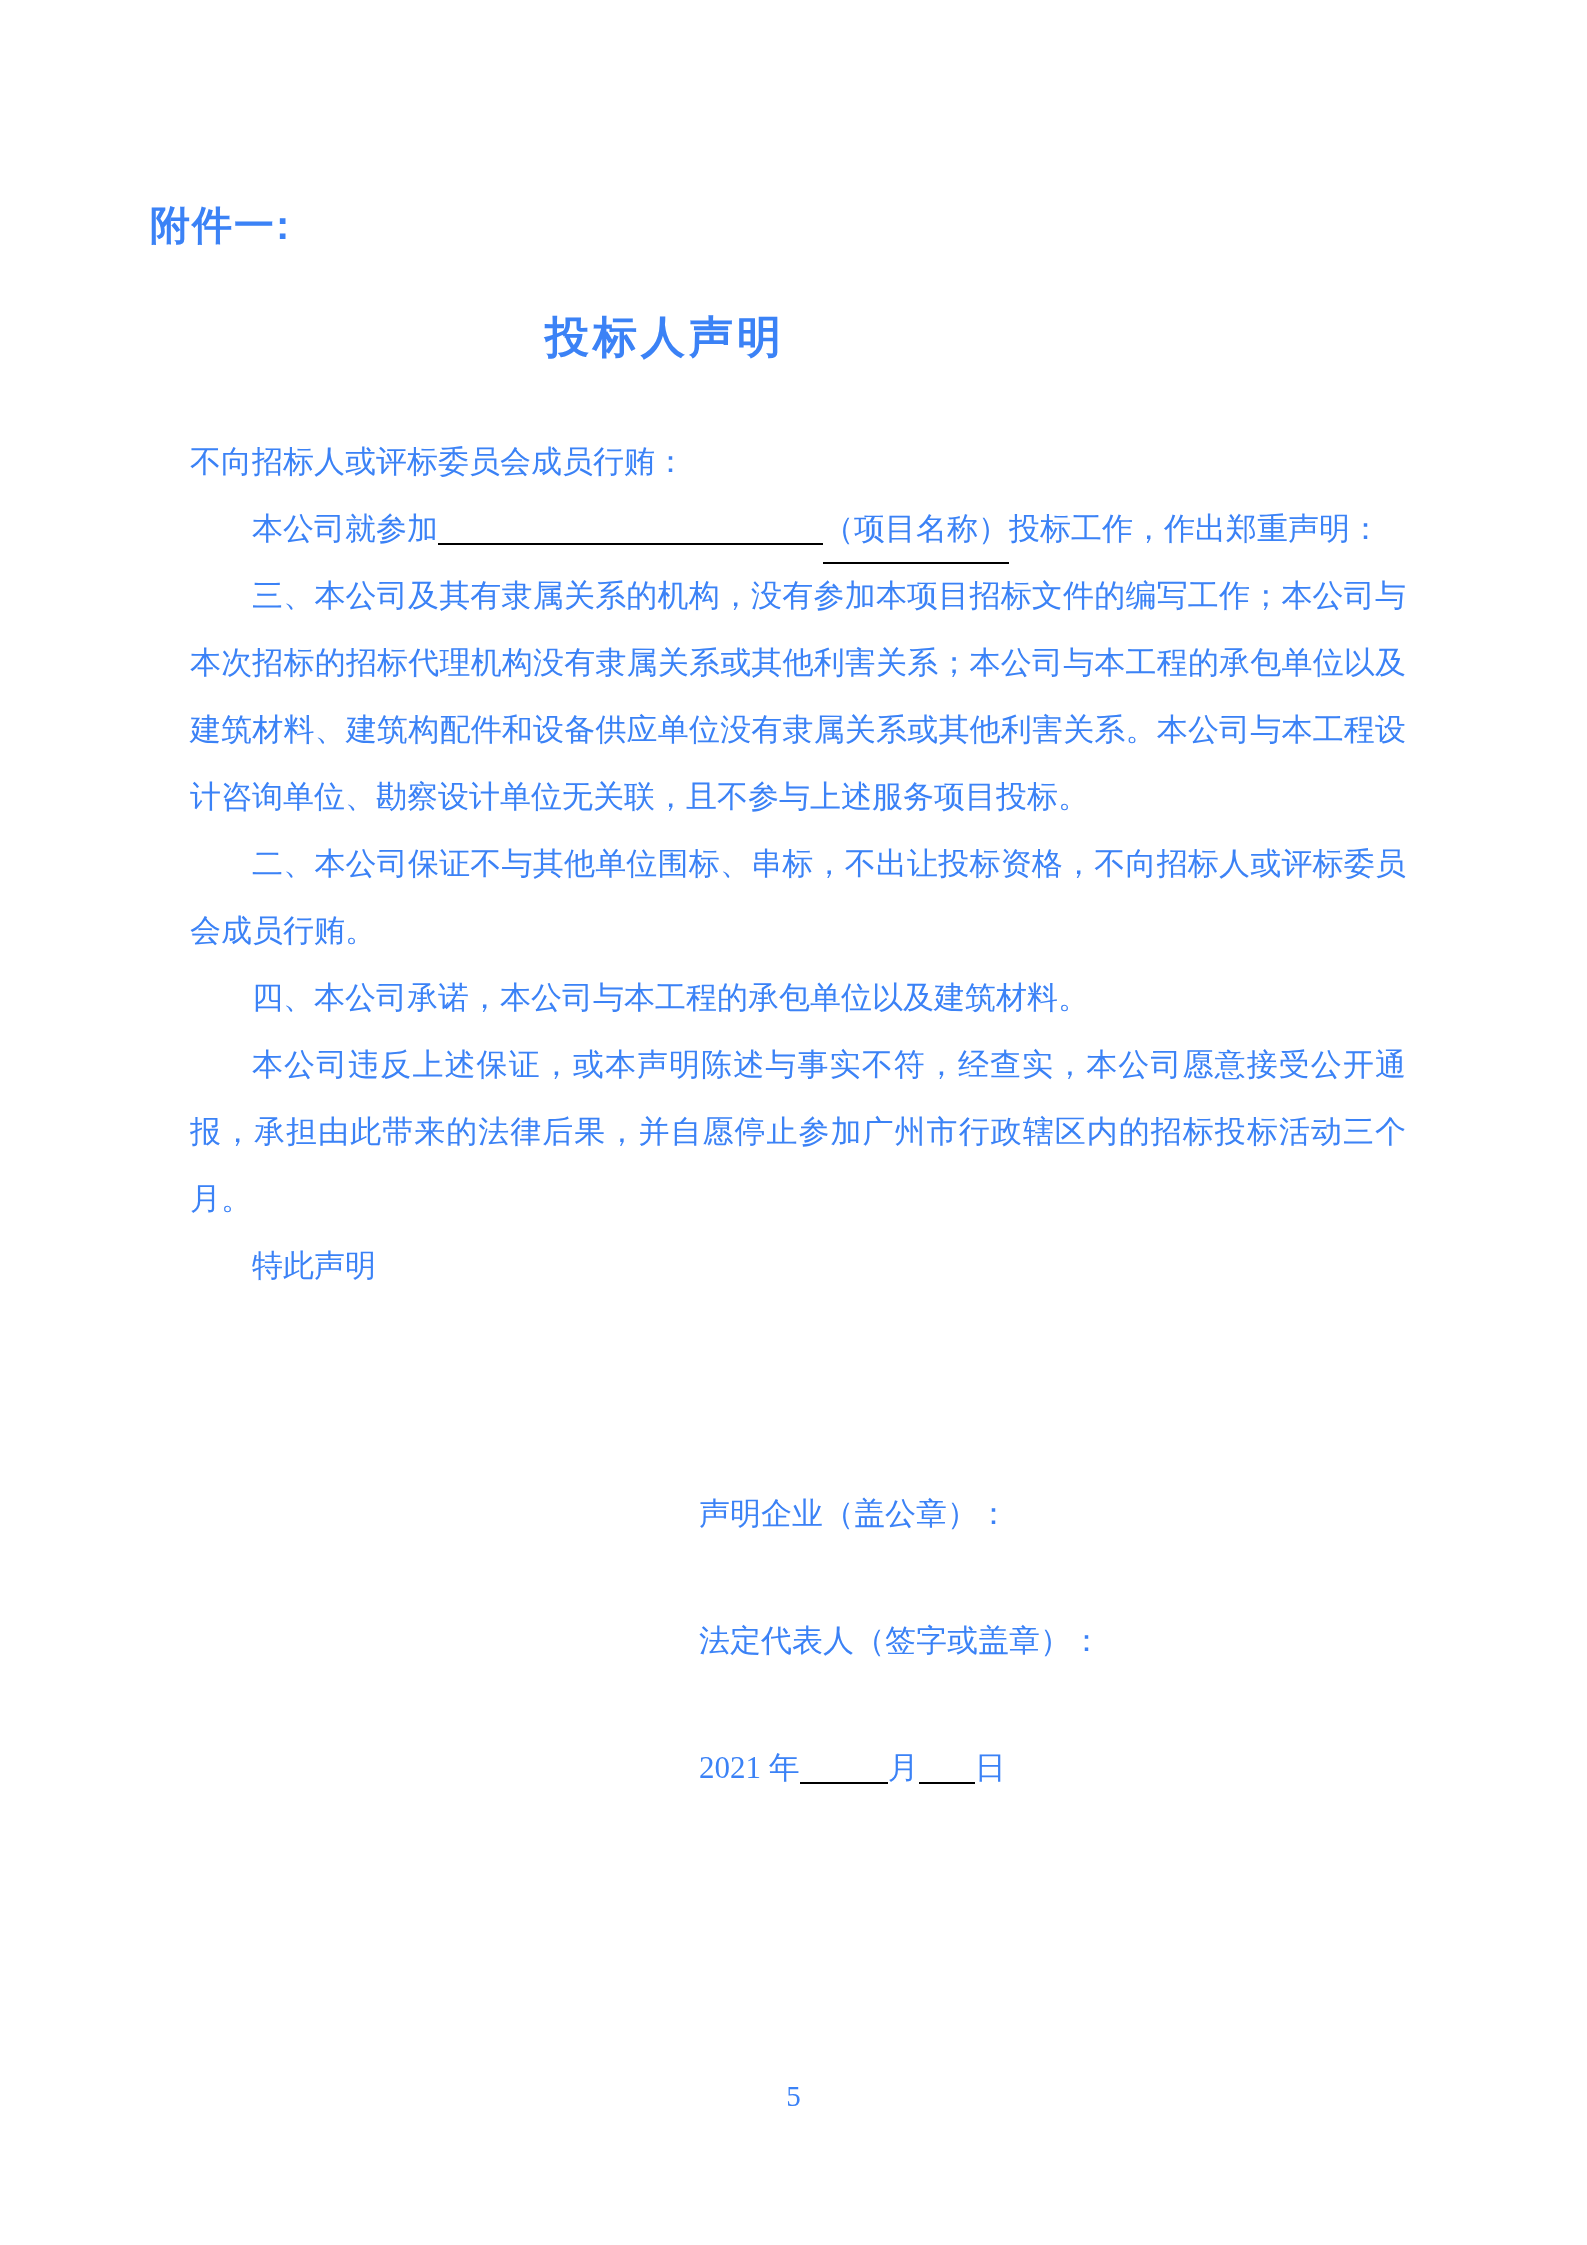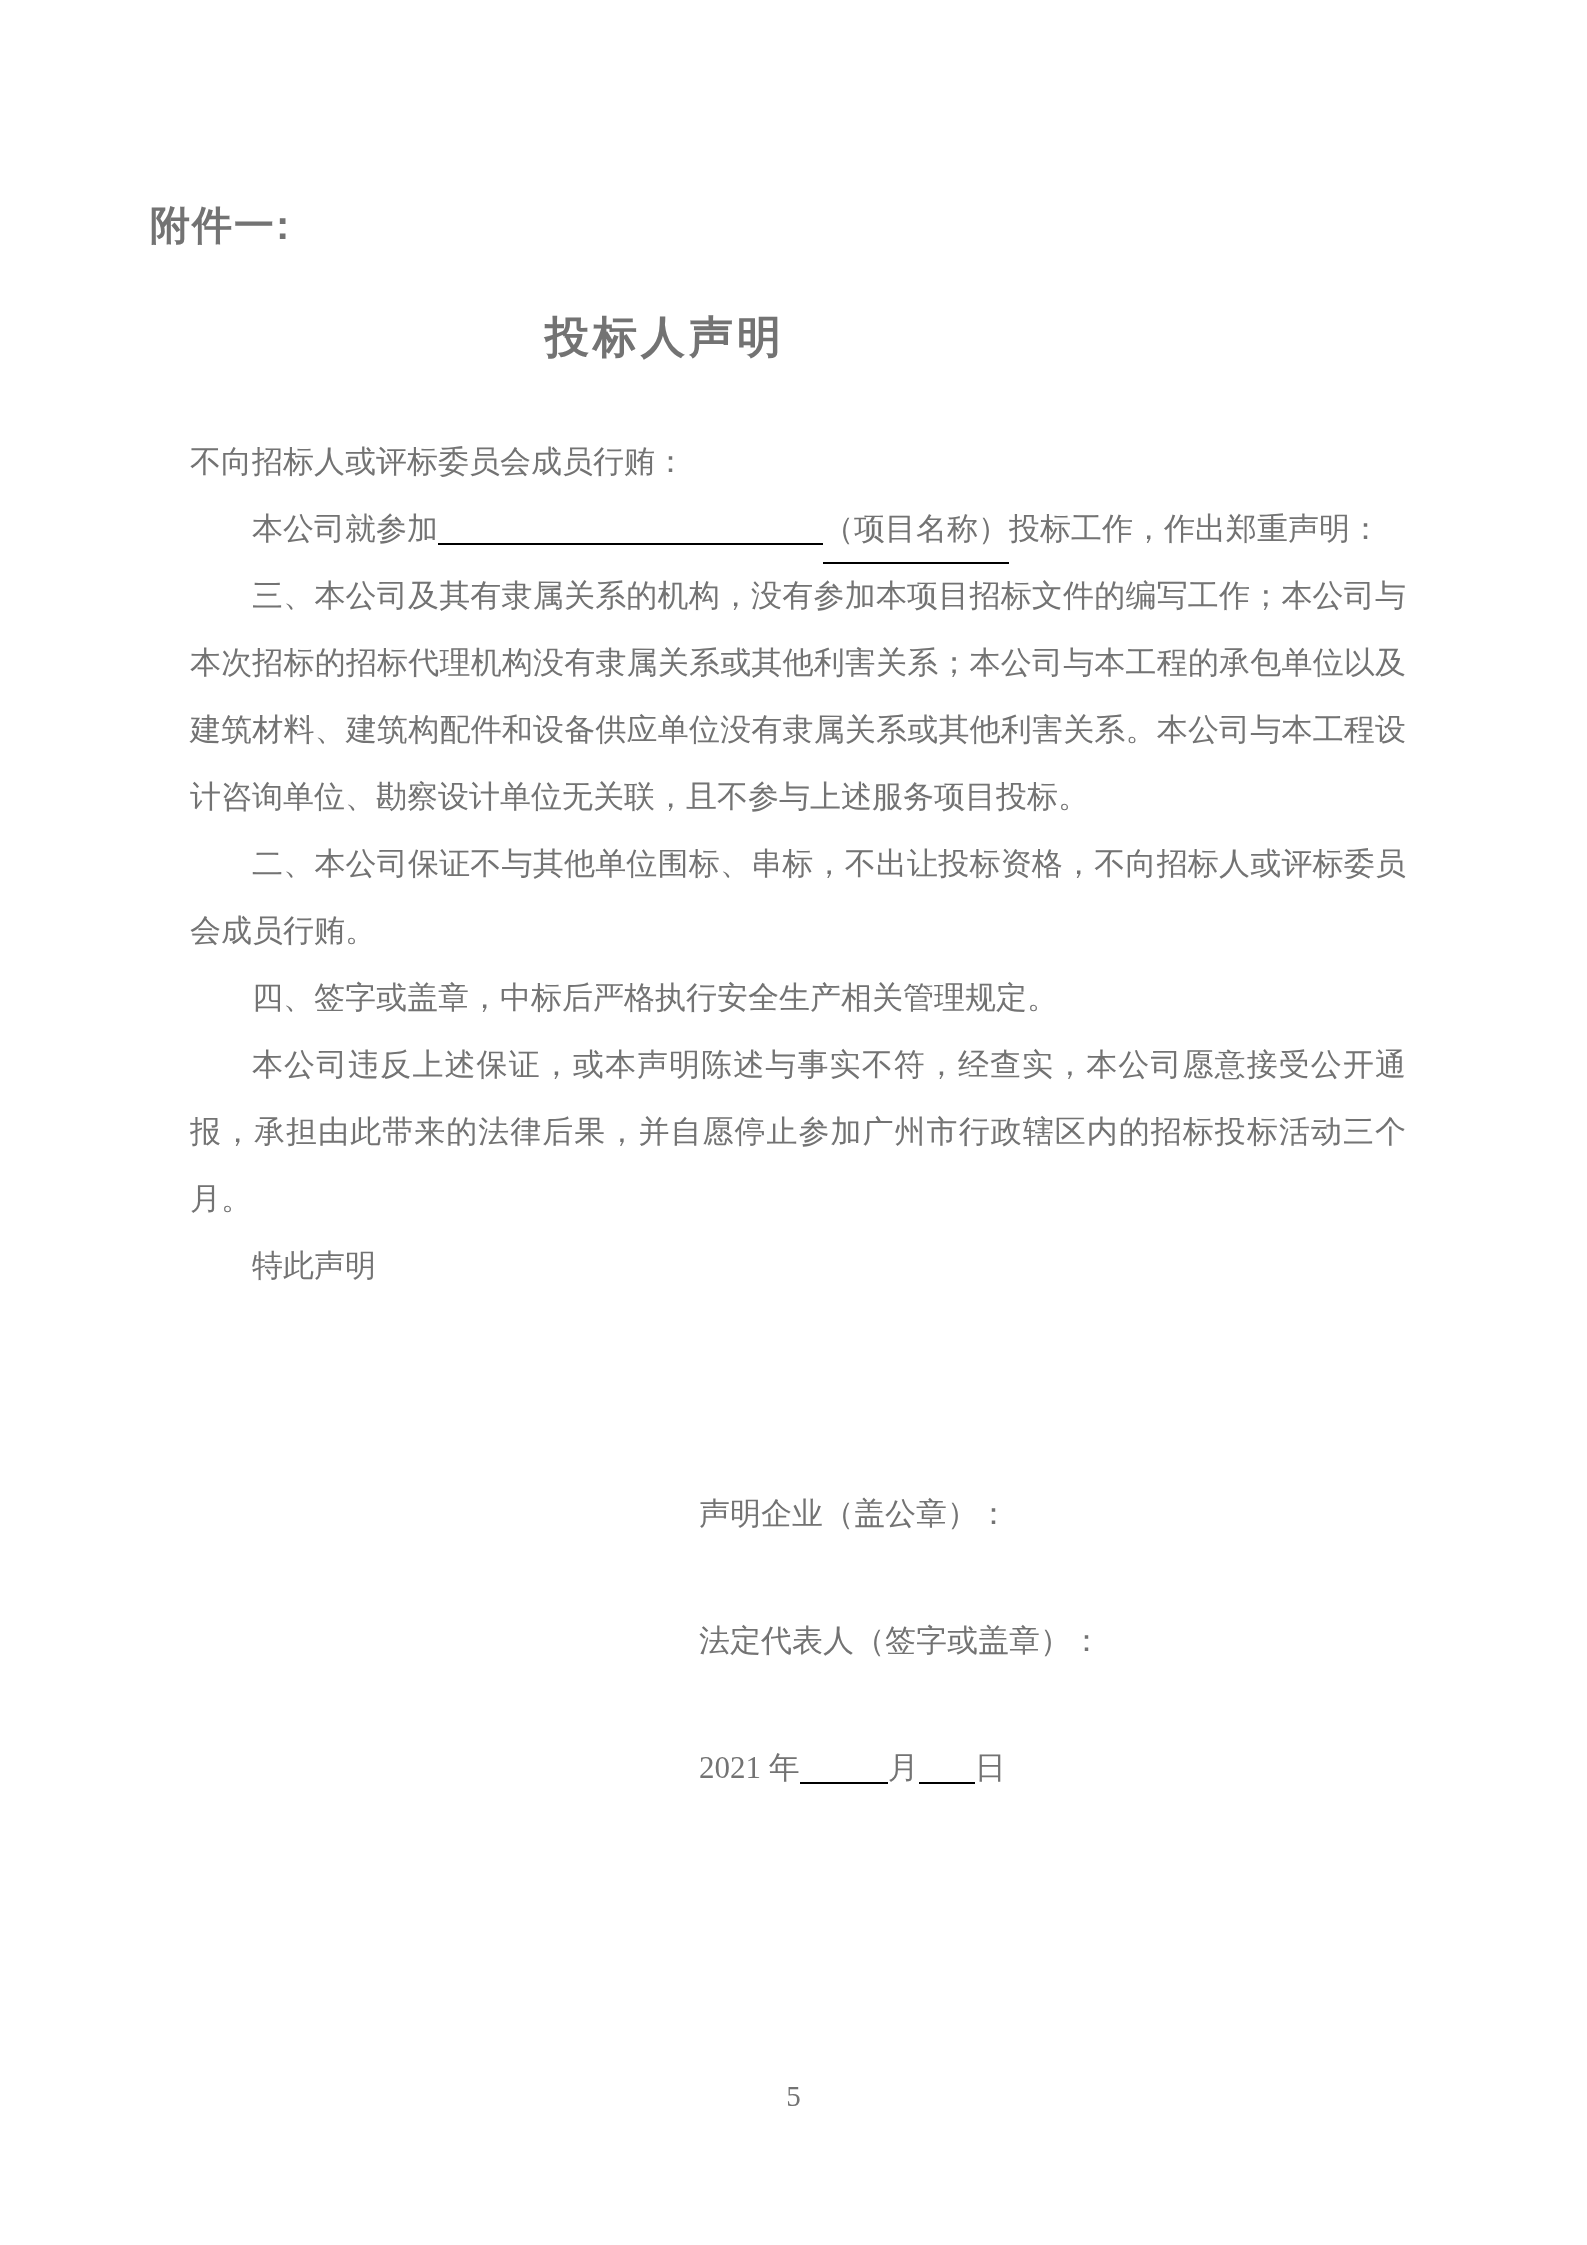--- a/index.html
+++ b/index.html
@@ -5,21 +5,21 @@
   html, body {
     margin: 0;
     padding: 0;
     background: #ffffff;
   }
   .page {
     position: relative;
     width: 1587px;
     height: 2245px;
     background: #ffffff;
-    color: #737373;
+    color: #3b82f6;
     font-family: "Liberation Serif", "DejaVu Serif", serif;
     overflow: hidden;
     border-radius: 16px;
   }
   .attachment {
     position: absolute;
     left: 150px;
     top: 198px;
     font-family: "Liberation Sans", "DejaVu Sans", sans-serif;
     font-size: 40px;
@@ -105,21 +105,21 @@
 
     <p>不向招标人或评标委员会成员行贿：</p>
 
     <p class="indent"><span>本公司就参加</span><span class="blank blank-project"></span><span class="underlined">（项目名称）</span><span>投标工作，作出郑重声明：</span></p>
 
 
     <p class="indent">三、本公司及其有隶属关系的机构，没有参加本项目招标文件的编写工作；本公司与本次招标的招标代理机构没有隶属关系或其他利害关系；本公司与本工程的承包单位以及建筑材料、建筑构配件和设备供应单位没有隶属关系或其他利害关系。本公司与本工程设计咨询单位、勘察设计单位无关联，且不参与上述服务项目投标。</p>
 
     <p class="indent">二、本公司保证不与其他单位围标、串标，不出让投标资格，不向招标人或评标委员会成员行贿。</p>
 
-    <p class="indent">四、签字或盖章，中标后严格执行安全生产相关管理规定。</p>
+    <p class="indent">四、本公司承诺，本公司与本工程的承包单位以及建筑材料。</p>
 
     <p class="indent">本公司违反上述保证，或本声明陈述与事实不符，经查实，本公司愿意接受公开通报，承担由此带来的法律后果，并自愿停止参加广州市行政辖区内的招标投标活动三个月。</p>
 
     <p class="indent">特此声明</p>
 
   </div>
 
   <div class="signature">
 
     <p>声明企业（盖公章）：</p>

